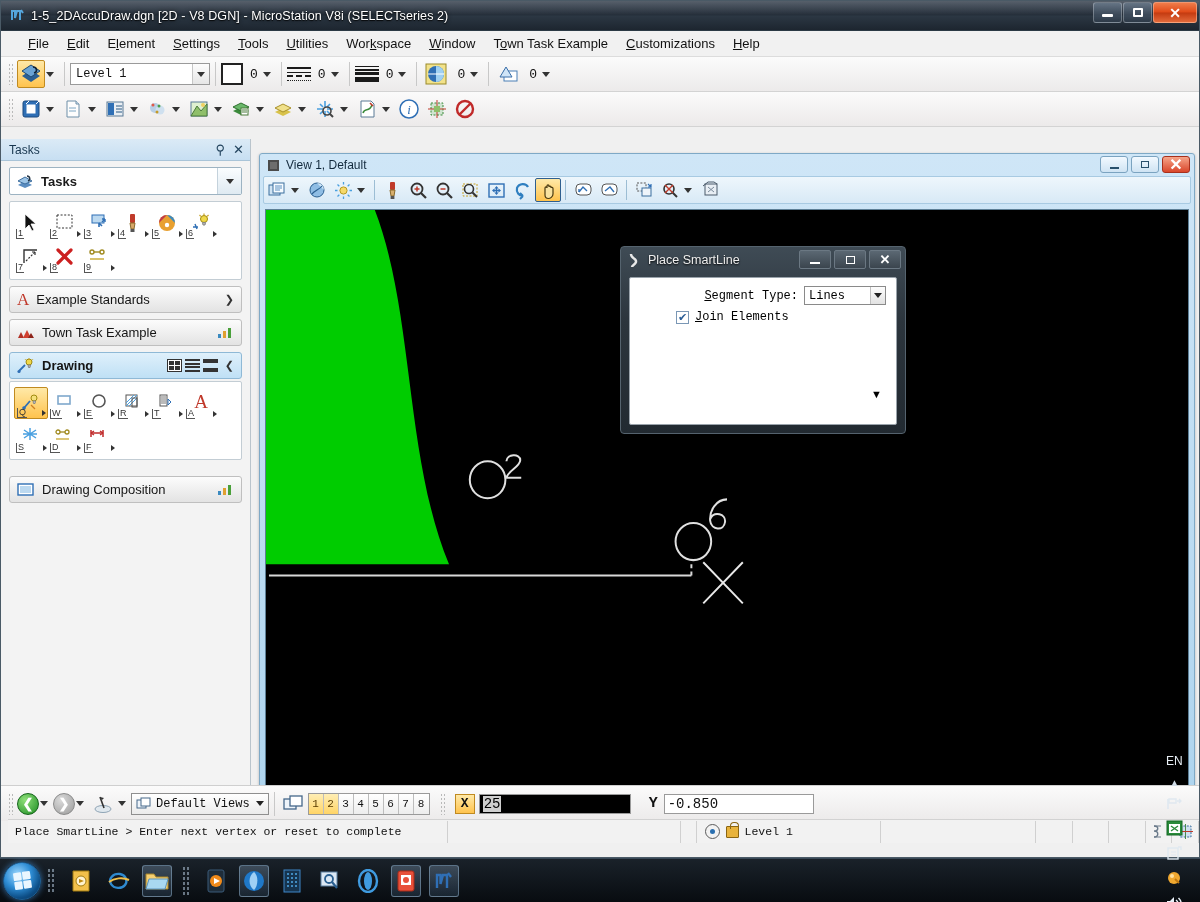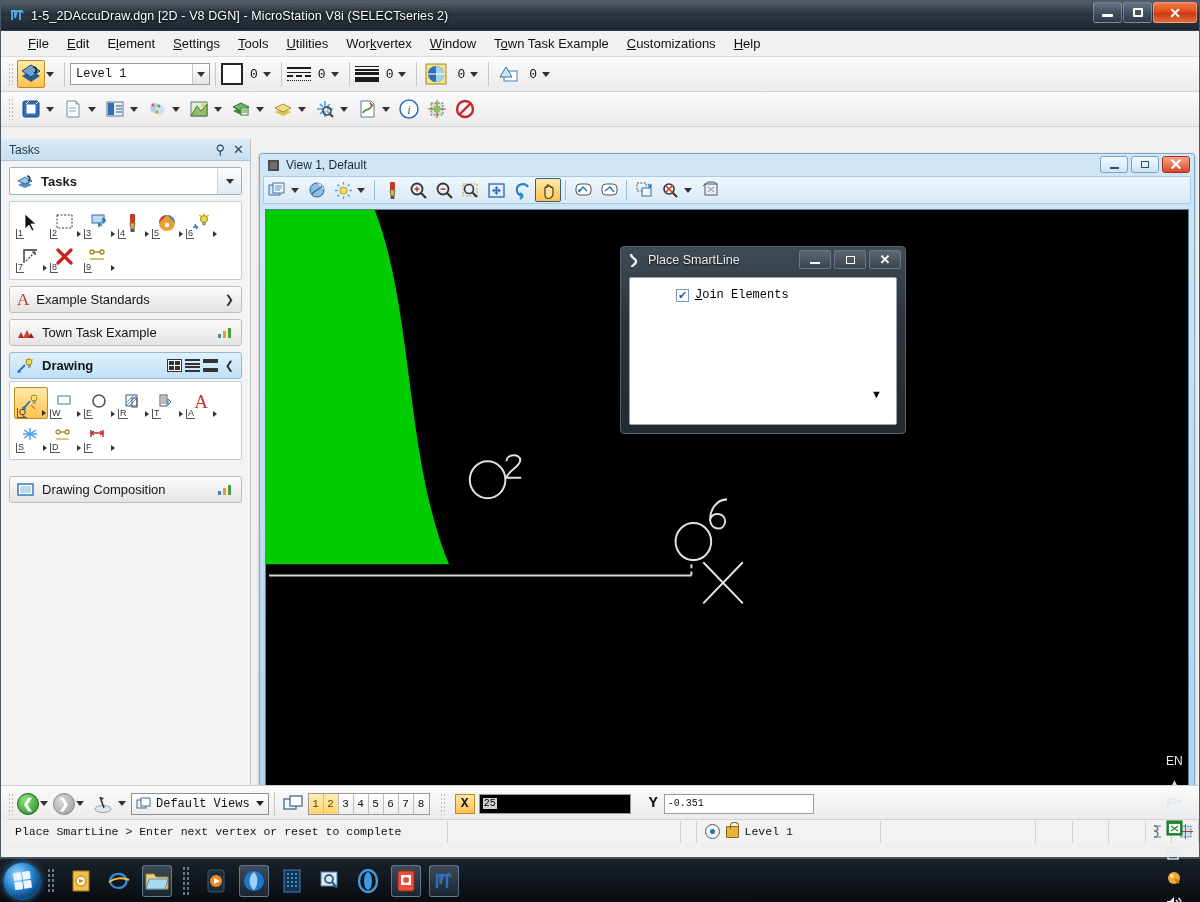--- a/index.html
+++ b/index.html
@@ -287,21 +287,21 @@
     background:linear-gradient(180deg,#fff,#ededed);}
   .vn:last-child{border-right:none;}
   .vn.on{ background:linear-gradient(180deg,#ffeeb5,#ffd466); color:#5a3c00;}
   .xy-key{
     width:20px;height:20px; background:linear-gradient(180deg,#ffe9a8,#ffc34d); border:1px solid #c08a20;
     display:flex;align-items:center;justify-content:center; font-weight:bold;font-size:13px;color:#111;
     font-family:"Liberation Mono",monospace;
   }
   .xy-in{
     height:20px; border:1px solid #9a9a9a; display:flex;align-items:center; padding-left:3px;
-    font-family:"Liberation Mono",monospace; font-size:10px;
+    font-family:"Liberation Mono",monospace; font-size:14px;
   }
   .xy-in.blk{ background:#000; color:#fff;}
   .xy-sel{ background:#cfcfcf; color:#000; padding:0 1px;}
   .ylab{ font-size:15px; font-weight:bold; color:#111; margin:0 6px 0 2px; font-family:"Liberation Mono",monospace;}
 
   .statusbar{
     position:absolute; left:0; right:0; bottom:14px; height:24px;
     background:#f2f2f2; border-top:1px solid #d2d2d2;
     display:flex; align-items:center;margin-left:7px;
   }
@@ -384,21 +384,21 @@
       </div>
     </div>
 
     <div class="menubar">
       <div class="menuitem"><u>F</u><span>ile</span></div>
       <div class="menuitem"><u>E</u><span>dit</span></div>
       <div class="menuitem">E<u>l</u><span>ement</span></div>
       <div class="menuitem"><u>S</u><span>ettings</span></div>
       <div class="menuitem"><u>T</u><span>ools</span></div>
       <div class="menuitem"><u>U</u><span>tilities</span></div>
-      <div class="menuitem">Wor<u>k</u><span>vertex</span></div>
+      <div class="menuitem">Wor<u>k</u><span>space</span></div>
       <div class="menuitem"><u>W</u><span>indow</span></div>
       <div class="menuitem">T<u>o</u><span>wn Task Example</span></div>
       <div class="menuitem"><u>C</u><span>ustomizations</span></div>
       <div class="menuitem"><u>H</u><span>elp</span></div>
     </div>
 
     <div class="tbrow">
       <div class="grip"></div>
       <div class="tb-btn active">
         <svg width="22" height="20" viewBox="0 0 22 20">
@@ -981,20 +981,29 @@
             <span class="db">
                 <i class="g1"></i>
               </span>
             <span class="db">
                 <i class="g2"></i>
               </span>
             <span class="db" style="font-weight:bold;font-size:13px;">✕</span>
           </span>
         </div>
         <div class="dlg-body">
+          <div class="frow">
+            <span class="flabel"><u>S</u>egment Type:</span>
+            <span class="fcombo">
+              <span>Lines</span>
+              <span class="ab">
+                <span style="width:0;height:0;border-left:4px solid transparent;border-right:4px solid transparent;border-top:5px solid #222;"></span>
+              </span>
+            </span>
+          </div>
           <div class="checkrow">
             <span class="cbox">✔</span>
             <span class="cklabel"><u>J</u>oin Elements</span>
           </div>
           <span class="dlg-expand">▼</span>
         </div>
       </div>
     </div>
 
     <div class="bottombar">
@@ -1036,21 +1045,21 @@
         <div class="vn">7</div>
         <div class="vn">8</div>
       </div>
       <div class="grip" style="margin-left:10px"></div>
       <div class="xy-key" style="margin-left:6px">X</div>
       <div class="xy-in blk" style="width:152px;margin-left:4px">
         <span class="xy-sel">25</span>
       </div>
       <span class="ylab" style="margin-left:18px">Y</span>
       <div class="xy-in" style="width:150px;background:#fff;color:#111;">
-        <span>-0.351</span>
+        <span>-0.850</span>
       </div>
     </div>
 
     <div class="statusbar">
       <div class="sb-msg">Place SmartLine &gt; Enter next vertex or reset to complete</div>
       <div class="sb-cell" style="width:255px"></div>
       <div class="sb-cell" style="width:17px"></div>
       <div class="sb-cell sb-lev" style="width:200px">
         <span class="circ-ic">
             <i></i>

